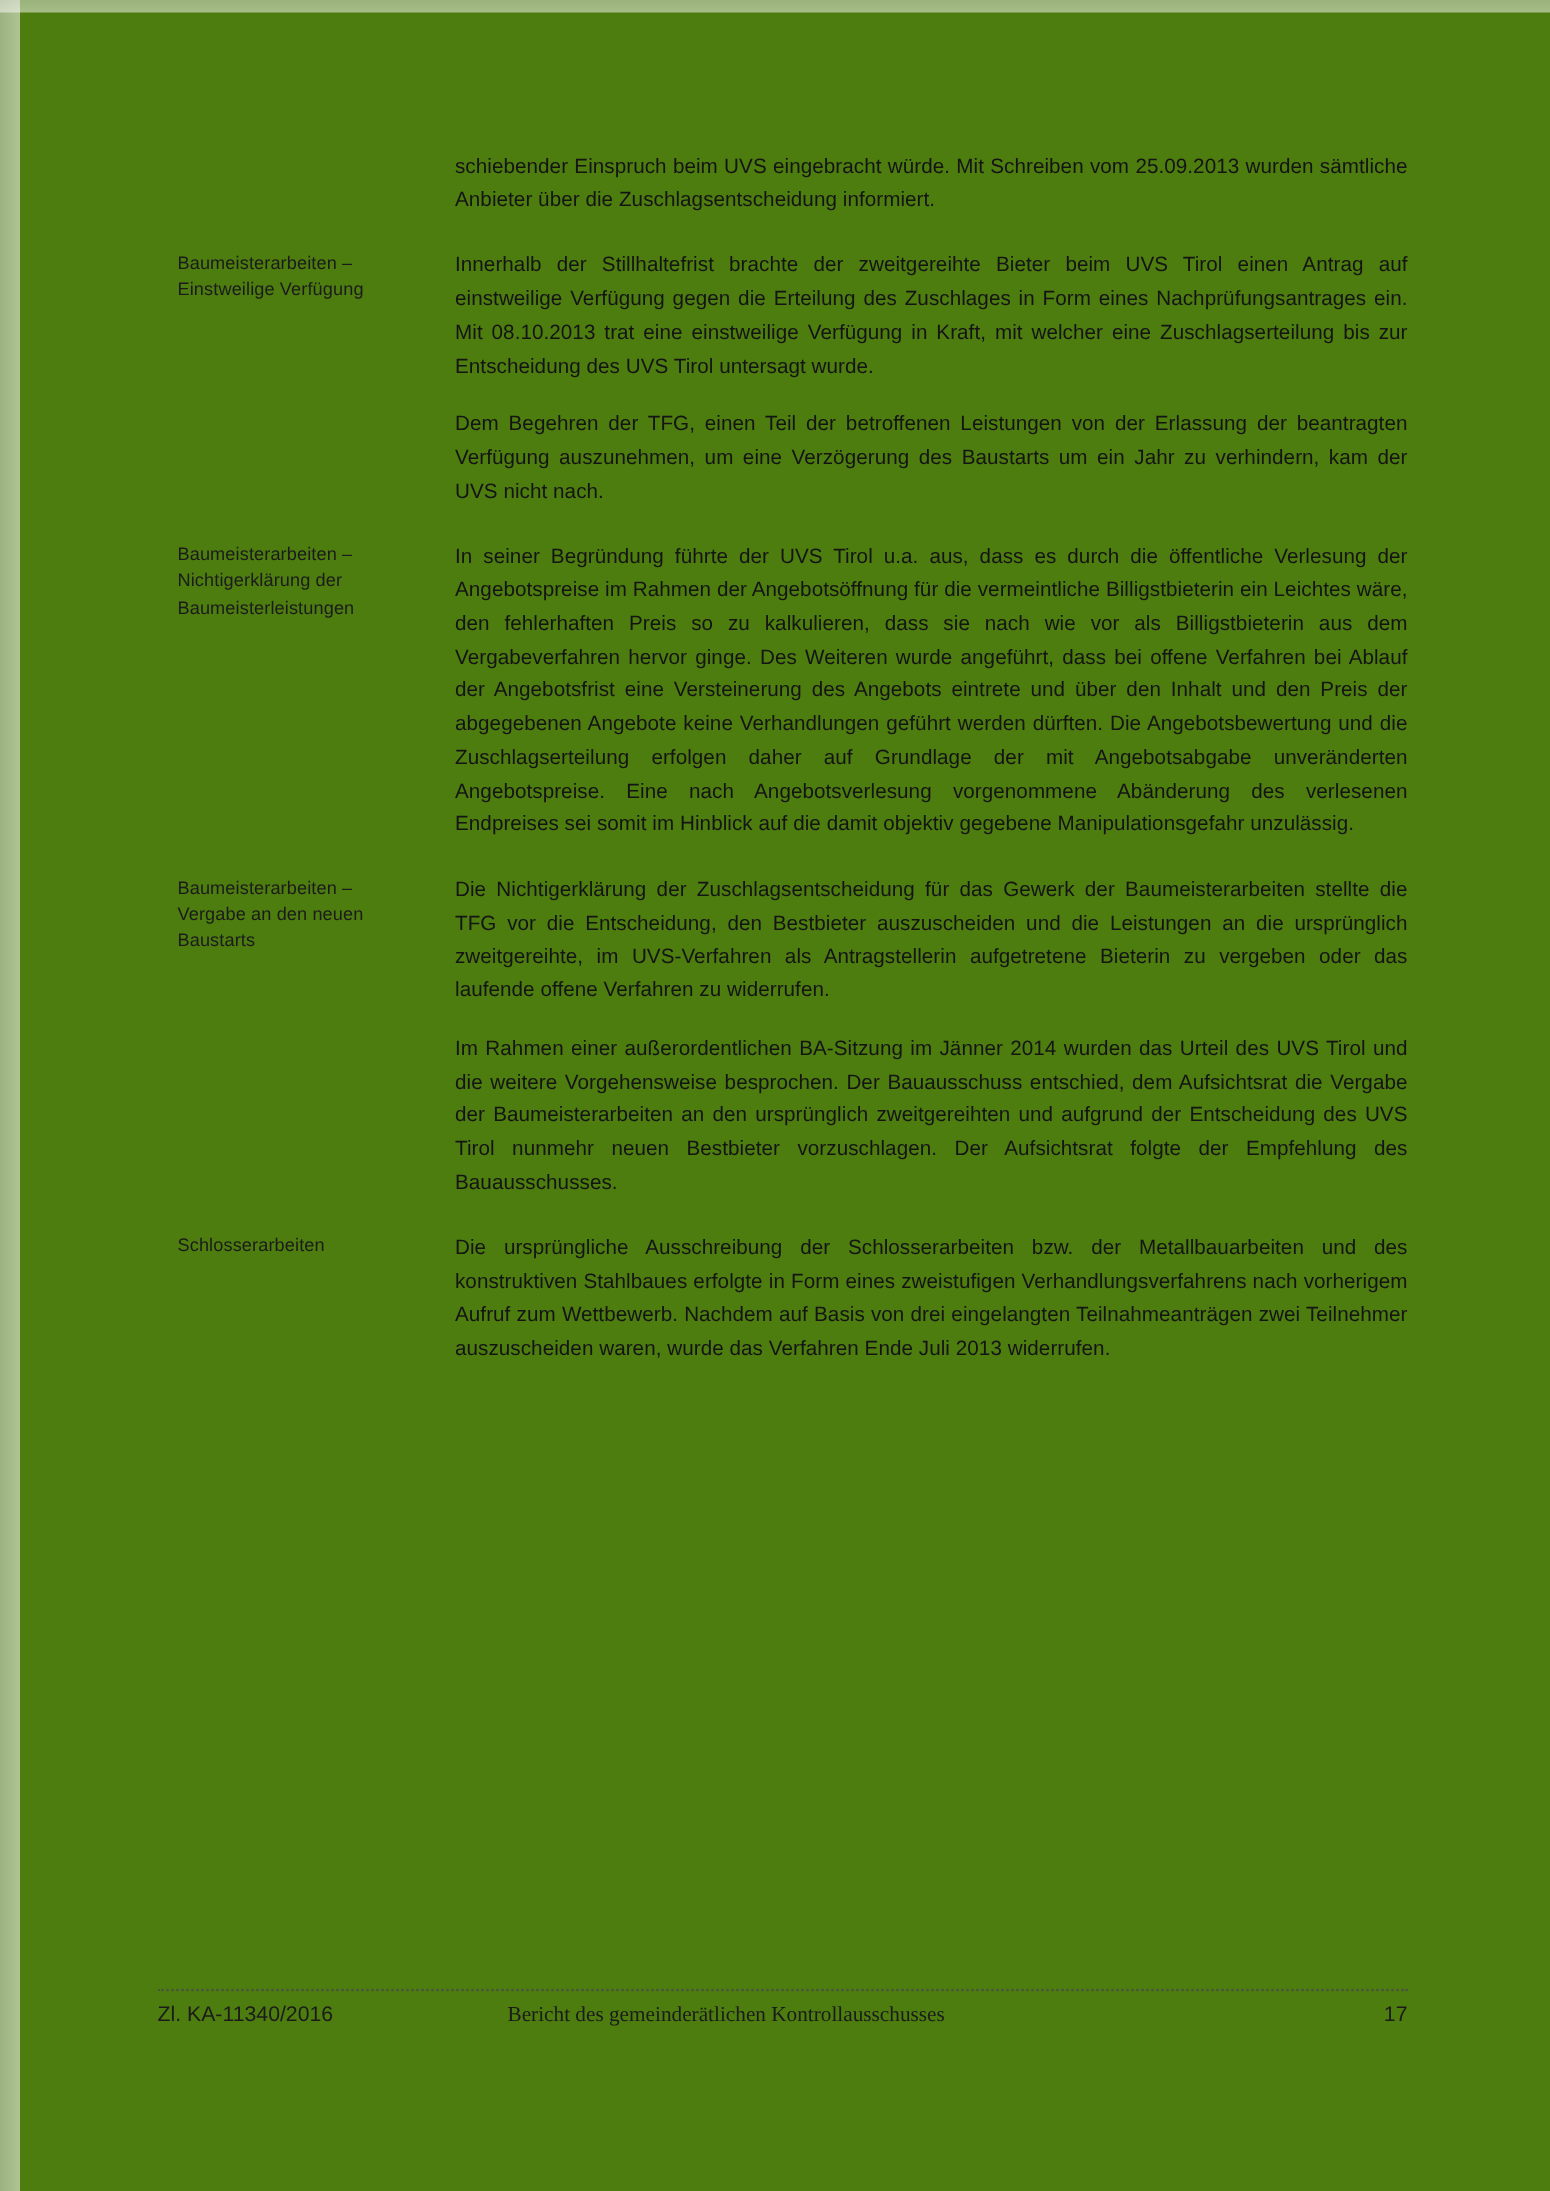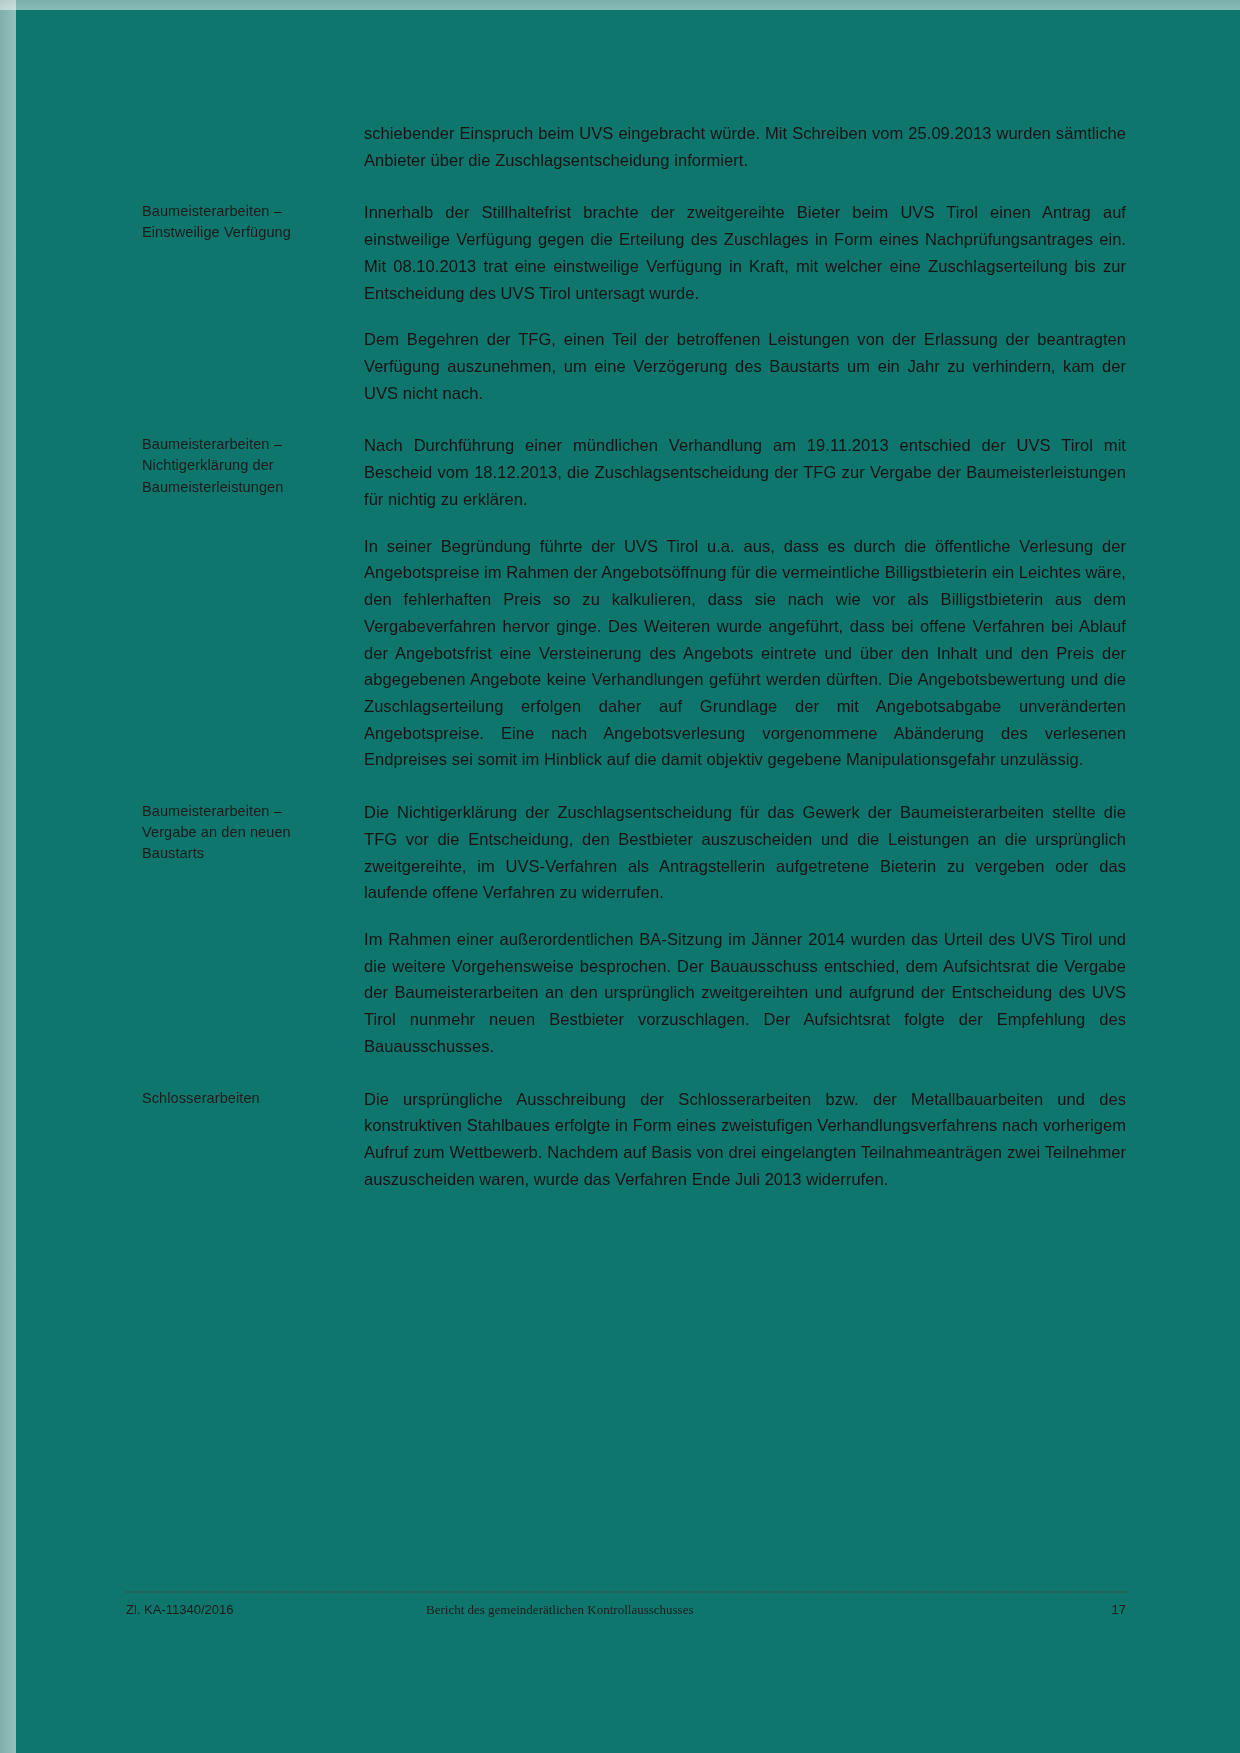--- a/index.html
+++ b/index.html
@@ -13,21 +13,21 @@
     font-family: "Liberation Sans", sans-serif;
     color: #1b1b1b;
     position: relative;
     overflow: hidden;
   }
   .page {
     position: absolute;
     top: 0; left: 0;
     width: 1240px;
     height: 1753px;
-    background: #0f766e;
+    background: #4d7c0f;
   }
   .content {
     position: absolute;
     left: 126px;
     top: 120px;
     width: 1000px;
   }
   .block {
     display: flex;
     align-items: flex-start;
@@ -73,25 +73,24 @@
     width: 1000px;
     height: 3px;
     border-bottom: 2px dotted #4a4a4a;
     opacity: 0.75;
   }
   .footer {
     position: absolute;
     left: 126px;
     top: 1602px;
     width: 1000px;
-    font-size: 13px;
+    font-size: 17px;
     color: #1b1b1b;
     display: flex;
     align-items: baseline;
-    gap: 20px;
   }
   .footer-left {
     width: 280px;
     flex: 0 0 280px;
   }
   .footer-center {
     flex: 1 1 auto;
     text-align: left;
     font-family: Liberation Serif, serif;
   }
@@ -144,21 +143,20 @@
       </div>
     </div>
 
     <div class="block">
       <div class="marginlabel">
         <span class="ml-line">Baumeisterarbeiten –</span>
         <span class="ml-line">Nichtigerklärung der</span>
         <span class="ml-line">Baumeisterleistungen</span>
       </div>
       <div class="bodytext">
-        <p>Nach Durchführung einer mündlichen Verhandlung am 19.11.2013 entschied der UVS Tirol mit Bescheid vom 18.12.2013, die Zuschlagsentscheidung der TFG zur Vergabe der Baumeisterleistungen für nichtig zu erklären.</p>
         <p>In seiner Begründung führte der UVS Tirol u.a. aus, dass es durch die öffentliche Verlesung der Angebotspreise im Rahmen der Angebotsöffnung für die vermeintliche Billigstbieterin ein Leichtes wäre, den fehlerhaften Preis so zu kalkulieren, dass sie nach wie vor als Billigstbieterin aus dem Vergabeverfahren hervor ginge. Des Weiteren wurde angeführt, dass bei offene Verfahren bei Ablauf der Angebotsfrist eine Versteinerung des Angebots eintrete und über den Inhalt und den Preis der abgegebenen Angebote keine Verhandlungen geführt werden dürften. Die Angebotsbewertung und die Zuschlagserteilung erfolgen daher auf Grundlage der mit Angebotsabgabe unveränderten Angebotspreise. Eine nach Angebotsverlesung vorgenommene Abänderung des verlesenen Endpreises sei somit im Hinblick auf die damit objektiv gegebene Manipulationsgefahr unzulässig.</p>
       </div>
     </div>
 
     <div class="block">
       <div class="marginlabel">
         <span class="ml-line">Baumeisterarbeiten –</span>
         <span class="ml-line">Vergabe an den neuen</span>
         <span class="ml-line">Baustarts</span>
       </div>

